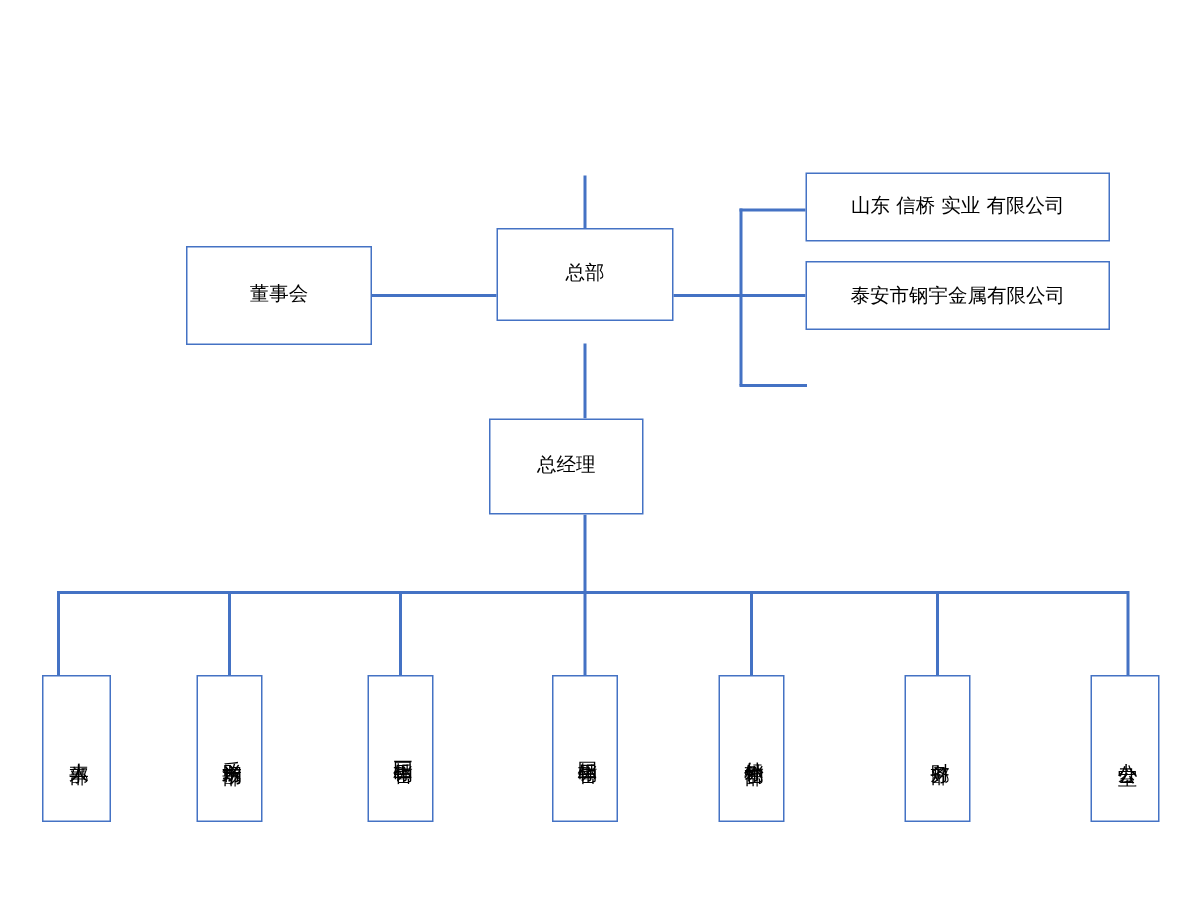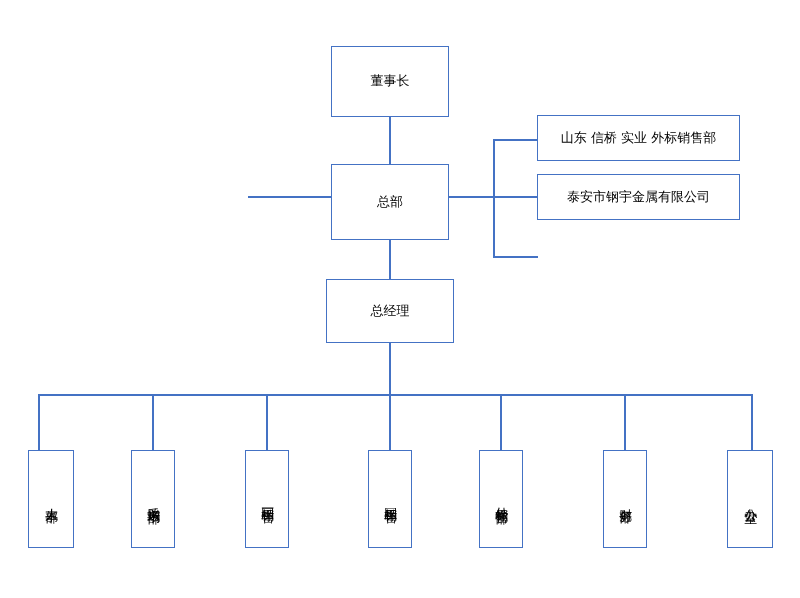--- a/index.html
+++ b/index.html
@@ -63,35 +63,35 @@
   <div class="conn v" style="left:389px; top:343px; height:52px;"></div>
   <div class="conn h" style="left:38px; top:394px; width:714px;"></div>
   <div class="conn v" style="left:38px; top:394px; height:57px;"></div>
   <div class="conn v" style="left:152px; top:394px; height:57px;"></div>
   <div class="conn v" style="left:266px; top:394px; height:57px;"></div>
   <div class="conn v" style="left:389px; top:394px; height:57px;"></div>
   <div class="conn v" style="left:500px; top:394px; height:57px;"></div>
   <div class="conn v" style="left:624px; top:394px; height:57px;"></div>
   <div class="conn v" style="left:751px; top:394px; height:57px;"></div>
 
-  <div class="node" style="left:331px; top:46px; width:118px; height:71px;">
-    <span>董事长</span>
+
+  <div class="node" style="left:124px; top:164px; width:124px; height:66px;">
+    <span>董事会</span>
   </div>
 
-
-  <div class="node" style="left:331px; top:164px; width:118px; height:76px;justify-content:center;">
+  <div class="node" style="left:331px; top:152px; width:118px; height:62px;justify-content:center;">
     <span>总部</span>
   </div>
 
-  <div class="node" style="left:326px; top:279px; width:128px; height:64px;">
+  <div class="node" style="left:326px; top:279px; width:103px; height:64px;">
     <span>总经理</span>
   </div>
 
   <div class="node" style="left:537px; top:115px; width:203px; height:46px;">
-    <span>山东 信桥 实业 外标销售部</span>
+    <span>山东 信桥 实业 有限公司</span>
   </div>
 
   <div class="node" style="left:537px; top:174px; width:203px; height:46px;font-family:Liberation Serif, serif;">
     <span>泰安市钢宇金属有限公司</span>
   </div>
 
 
   <div class="node vertical" style="left:28px; top:450px; width:46px; height:98px;">
     <span>人事部</span>
   </div>

